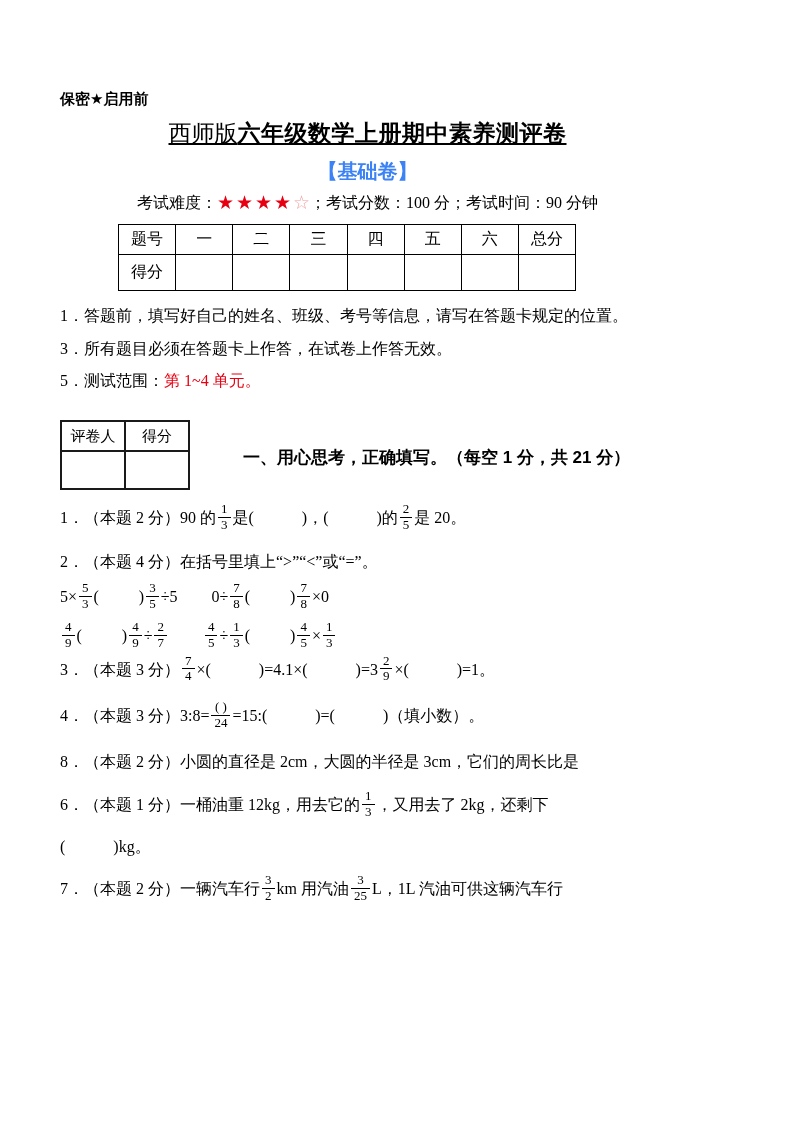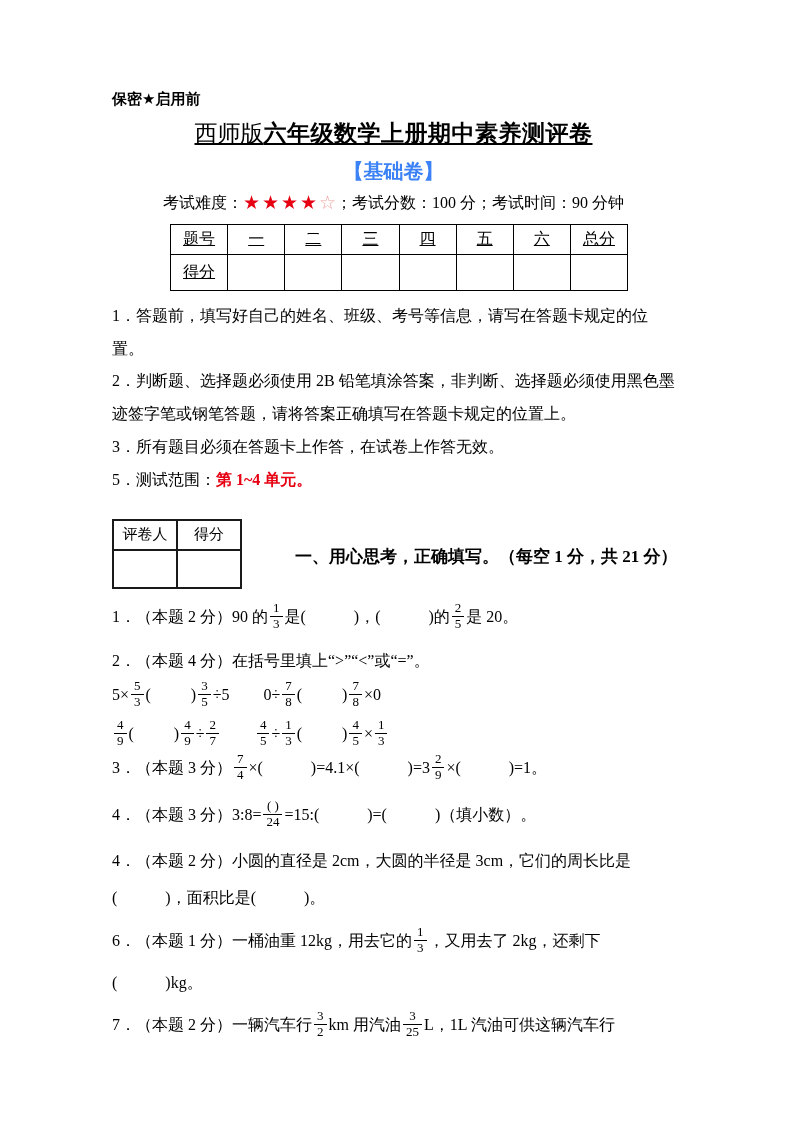--- a/index.html
+++ b/index.html
@@ -6,21 +6,21 @@
   html, body { background: #ffffff; }
   .page {
     position: relative;
     width: 793px;
     height: 1122px;
     margin: 0 auto;
     background: #ffffff;
     overflow: hidden;
     font-family: "Liberation Serif", "DejaVu Serif", serif;
     color: #000000;
-    padding: 90px 118px 30px 112px;
+    padding: 90px 118px 30px 60px;
   }
   .security {
     font-family: "Liberation Sans", "DejaVu Sans", sans-serif;
     font-weight: bold;
     font-size: 15px;
   }
   .title-line {
     text-align: center;
     margin-top: 10px;
     font-size: 23px;
@@ -50,46 +50,45 @@
     margin: 10px 0 0 58px;
     width: 458px;
     table-layout: fixed;
   }
   table.score-table td {
     border: 1px solid #000;
     text-align: center;
     font-size: 16px;
     height: 30px;
     padding: 0;
-    text-decoration: underline;
   }
   table.score-table tr.score-row td { height: 36px; }
   .notes { margin-top: 9px; font-size: 16px; line-height: 2.05; }
-  .note-red { color: #e60012; font-weight: bold; }
+  .note-red { color: #e60012; font-weight: normal; }
   .grader-row {
     display: flex;
     align-items: flex-start;
     margin-top: 22px;
     gap: 39px;
   }
   table.grader-box {
     border-collapse: collapse;
     flex: 0 0 auto;
   }
   table.grader-box td {
     border: 2px solid #1a1a1a;
     width: 64px;
     text-align: center;
     font-size: 15px;
     height: 30px;
     padding: 0 2px;
   }
   table.grader-box tr.empty-row td { height: 38px; }
   .section-title {
-    font-family: Liberation Serif, serif;
+    font-family: Liberation Sans, sans-serif;
     font-weight: bold;
     font-size: 17px;
     margin: 26px 0 16px 14px;
     white-space: nowrap;
   }
   .q-line {
     font-size: 16px;
     white-space: pre-wrap;
     margin-top: 14px;
     line-height: 1.6;
@@ -147,21 +146,20 @@
       <td></td>
       <td></td>
       <td></td>
       <td></td>
     </tr>
   </tbody>
     </table>
 
   <div class="notes">
     <div>1．答题前，填写好自己的姓名、班级、考号等信息，请写在答题卡规定的位置。</div>
-    <div>2．判断题、选择题必须使用 2B 铅笔填涂答案，非判断、选择题必须使用黑色墨迹签字笔或钢笔答题，请将答案正确填写在答题卡规定的位置上。</div>
     <div>3．所有题目必须在答题卡上作答，在试卷上作答无效。</div>
     <div>
       <span>5．测试范围：</span><span class="note-red" style="color: rgb(230, 0, 18);">第 1~4 单元。</span>
     </div>
   </div>
 
   <div class="grader-row">
     <table class="grader-box">
       <tbody>
           <tr>
@@ -222,21 +220,20 @@
       </span><span class="seg-text">×(            )=4.1×(            )=3</span><span class="frac">
         <span class="num">2</span>
         <span class="den">9</span>
       </span><span class="seg-text">×(            )=1。</span></div>
 
   <div class="q-line q-math" style="margin-top:16px;"><span class="seg-text">4．（本题 3 分）3:8=</span><span class="frac">
         <span class="num">( )</span>
         <span class="den">24</span>
       </span><span class="seg-text">=15:(            )=(            )（填小数）。</span></div>
 
-  <div class="q-line" style="margin-top:16px;"><span class="seg-text">4．（本题 2 分）小圆的直径是 2cm，大圆的半径是 3cm，它们的周长比是</span></div>
-  <div class="q-line" style="margin-top:12px;"><span class="seg-text">(            )，面积比是(            )。</span></div>
+  <div class="q-line" style="margin-top:16px;"><span class="seg-text">8．（本题 2 分）小圆的直径是 2cm，大圆的半径是 3cm，它们的周长比是</span></div>
 
   <div class="q-line" style="margin-top:16px;"><span class="seg-text">6．（本题 1 分）一桶油重 12kg，用去它的</span><span class="frac"><span class="num">1</span><span class="den">3</span></span><span class="seg-text">，又用去了 2kg，还剩下</span></div>
   <div class="q-line" style="margin-top:12px;"><span class="seg-text">(            )kg。</span></div>
 
   <div class="q-line" style="margin-top:16px;"><span class="seg-text">7．（本题 2 分）一辆汽车行</span><span class="frac"><span class="num">3</span><span class="den">2</span></span><span class="seg-text">km 用汽油</span><span class="frac"><span class="num">3</span><span class="den">25</span></span><span class="seg-text">L，1L 汽油可供这辆汽车行</span></div>
 
 </div>
 
 </body></html>

